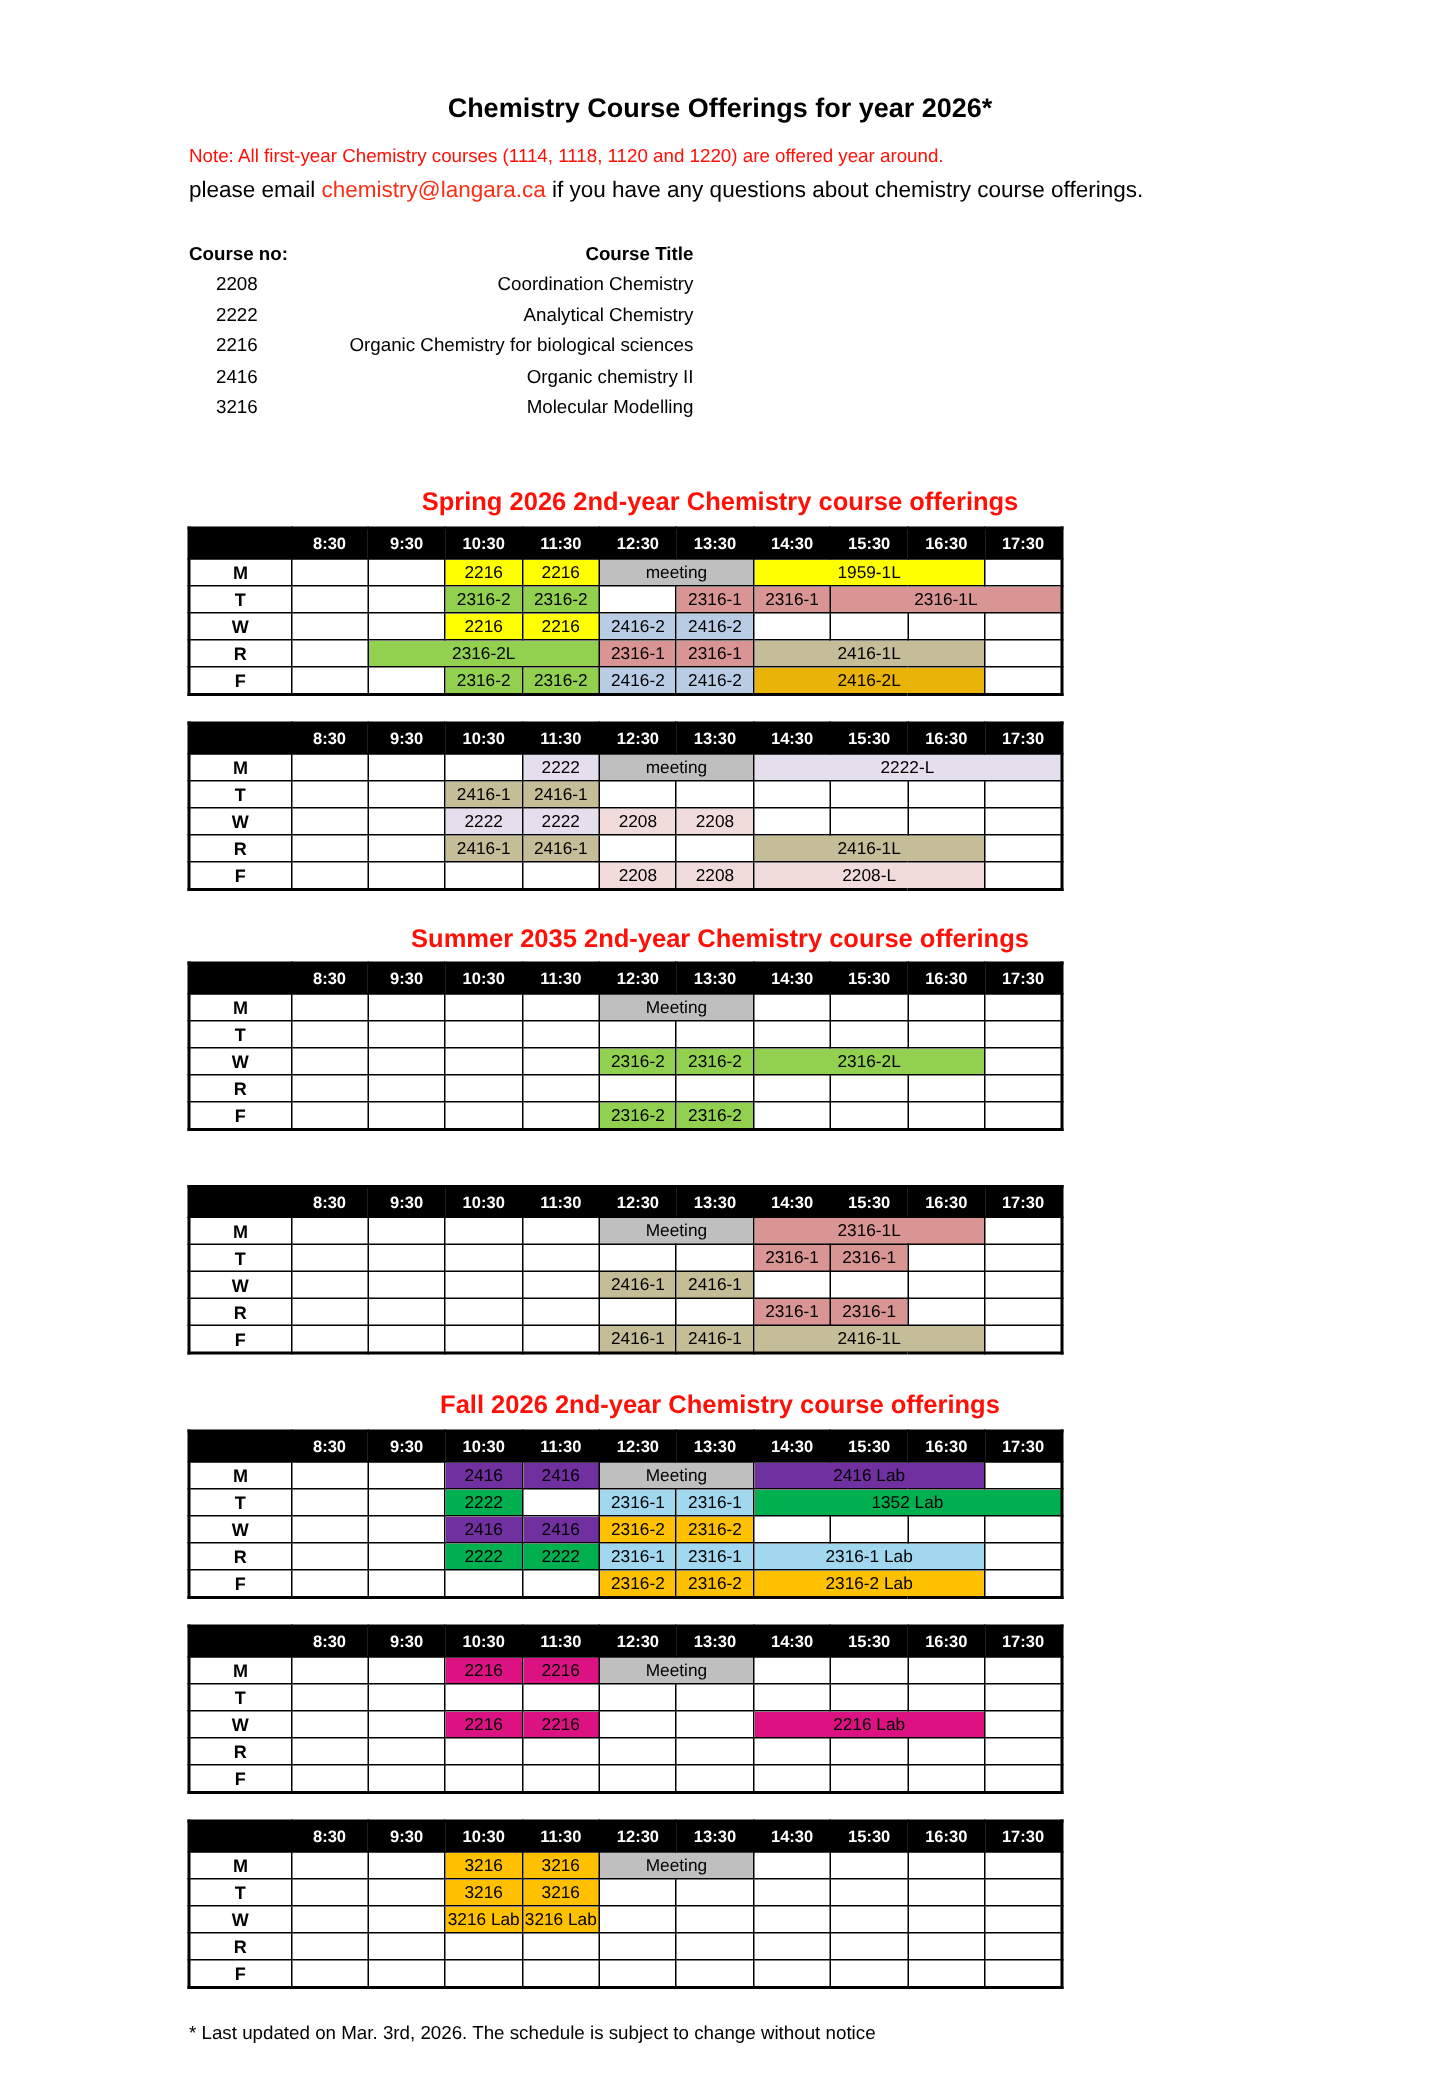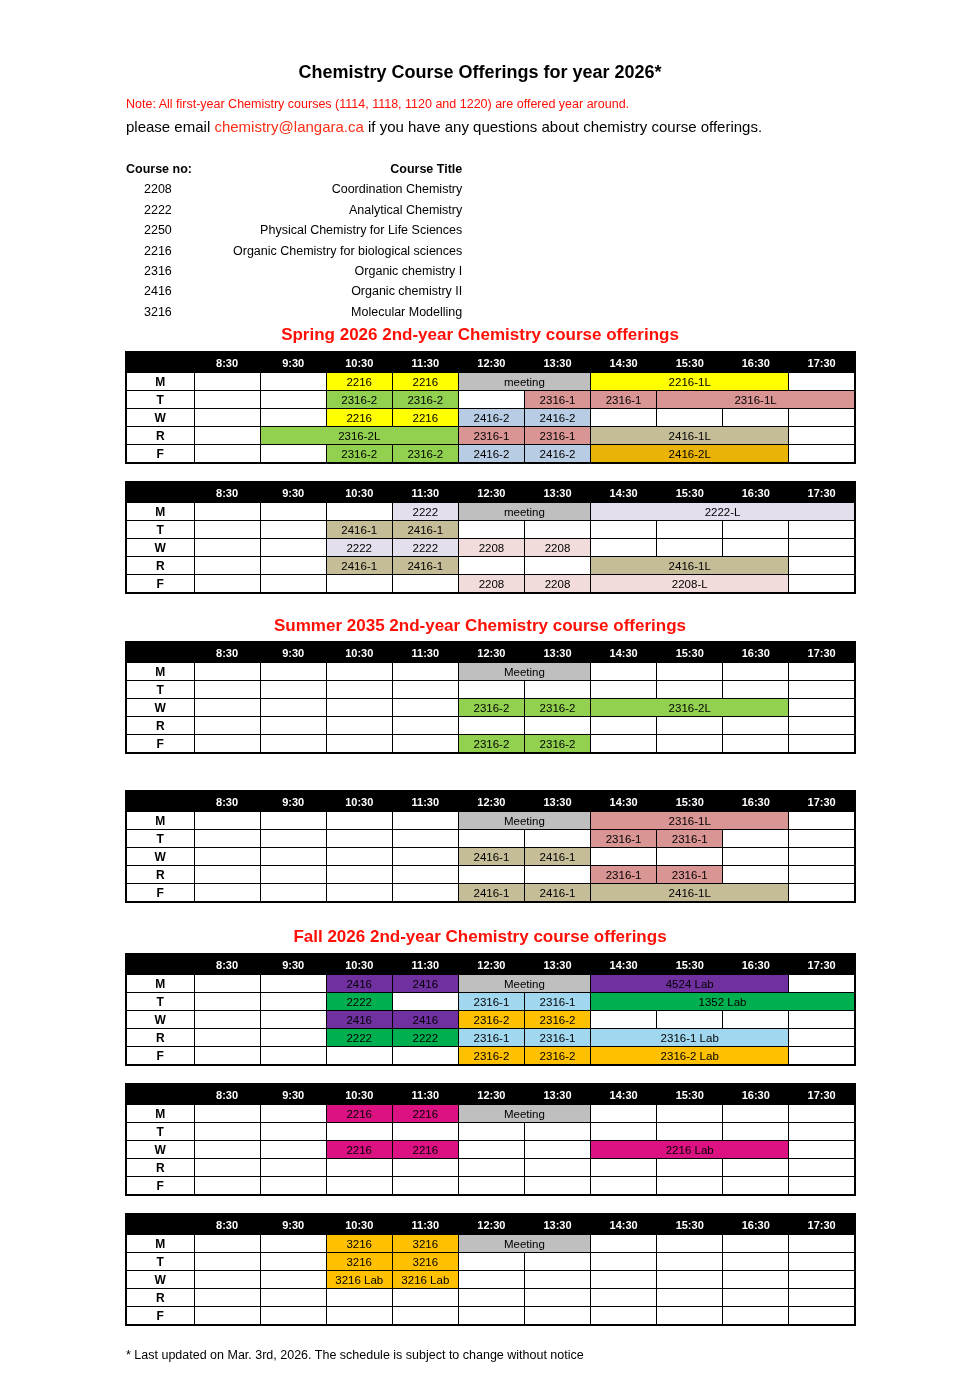--- a/index.html
+++ b/index.html
@@ -21,21 +21,21 @@
                  font-size:17px;font-weight:bold;}
   #spring-title{top:325px;}
   #summer-title{top:616px;}
   #fall-title{top:927px;}
 
   .tablewrap{position:absolute;left:125px;width:693px;}
   #tbl0{top:351px;} #tbl1{top:481px;}
   #tbl2{top:641px;} #tbl3{top:790px;}
   #tbl4{top:953px;} #tbl5{top:1083px;} #tbl6{top:1213px;}
 
-  table.sched{border-collapse:collapse;width:731px;table-layout:fixed;
+  table.sched{border-collapse:collapse;width:584px;table-layout:fixed;
               border:2px solid #000;background:#fff;}
   table.sched th{background:#000;color:#fff;font-size:11px;font-weight:bold;
                  height:19px;padding:0;border:1px solid #000;}
   table.sched td{border:1px solid #000;height:17px;font-size:11.5px;
                  text-align:center;padding:0;white-space:nowrap;overflow:hidden;}
   table.sched td.day{font-weight:bold;font-size:12px;background:#fff;}
 
   .footnote{position:absolute;top:1348px;left:126px;font-size:12.5px;}
 </style>
 </head>
@@ -56,30 +56,22 @@
     </div>
     <div class="crow">
       <span class="cnum">2208</span>
       <span class="ctitle">Coordination Chemistry</span>
     </div>
     <div class="crow">
       <span class="cnum">2222</span>
       <span class="ctitle">Analytical Chemistry</span>
     </div>
     <div class="crow">
-      <span class="cnum">2250</span>
-      <span class="ctitle">Physical Chemistry for Life Sciences</span>
-    </div>
-    <div class="crow">
       <span class="cnum">2216</span>
       <span class="ctitle">Organic Chemistry for biological sciences</span>
-    </div>
-    <div class="crow">
-      <span class="cnum">2316</span>
-      <span class="ctitle">Organic chemistry I</span>
     </div>
     <div class="crow">
       <span class="cnum">2416</span>
       <span class="ctitle">Organic chemistry II</span>
     </div>
     <div class="crow">
       <span class="cnum">3216</span>
       <span class="ctitle">Molecular Modelling</span>
     </div>
   </div>
@@ -116,21 +108,21 @@
           </tr>
         </thead>
         <tbody>
           <tr>
             <td class="day">M</td>
             <td></td>
             <td></td>
             <td style="background: rgb(255, 255, 0);">2216</td>
             <td style="background: rgb(255, 255, 0);">2216</td>
             <td colspan="2" style="background: rgb(191, 191, 191);">meeting</td>
-            <td colspan="3" style="background: rgb(255, 255, 0);">2216-1L</td>
+            <td colspan="3" style="background: rgb(255, 255, 0);">1959-1L</td>
             <td></td>
           </tr>
           <tr>
             <td class="day">T</td>
             <td></td>
             <td></td>
             <td style="background: rgb(146, 208, 80);">2316-2</td>
             <td style="background: rgb(146, 208, 80);">2316-2</td>
             <td></td>
             <td style="background: rgb(217, 149, 148);">2316-1</td>
@@ -489,21 +481,21 @@
           </tr>
         </thead>
         <tbody>
           <tr>
             <td class="day">M</td>
             <td></td>
             <td></td>
             <td style="background: rgb(112, 48, 160);">2416</td>
             <td style="background: rgb(112, 48, 160);">2416</td>
             <td colspan="2" style="background: rgb(191, 191, 191);">Meeting</td>
-            <td colspan="3" style="background: rgb(112, 48, 160);">4524 Lab</td>
+            <td colspan="3" style="background: rgb(112, 48, 160);">2416 Lab</td>
             <td></td>
           </tr>
           <tr>
             <td class="day">T</td>
             <td></td>
             <td></td>
             <td style="background: rgb(0, 176, 80);">2222</td>
             <td></td>
             <td style="background: rgb(161, 216, 240);">2316-1</td>
             <td style="background: rgb(161, 216, 240);">2316-1</td>

